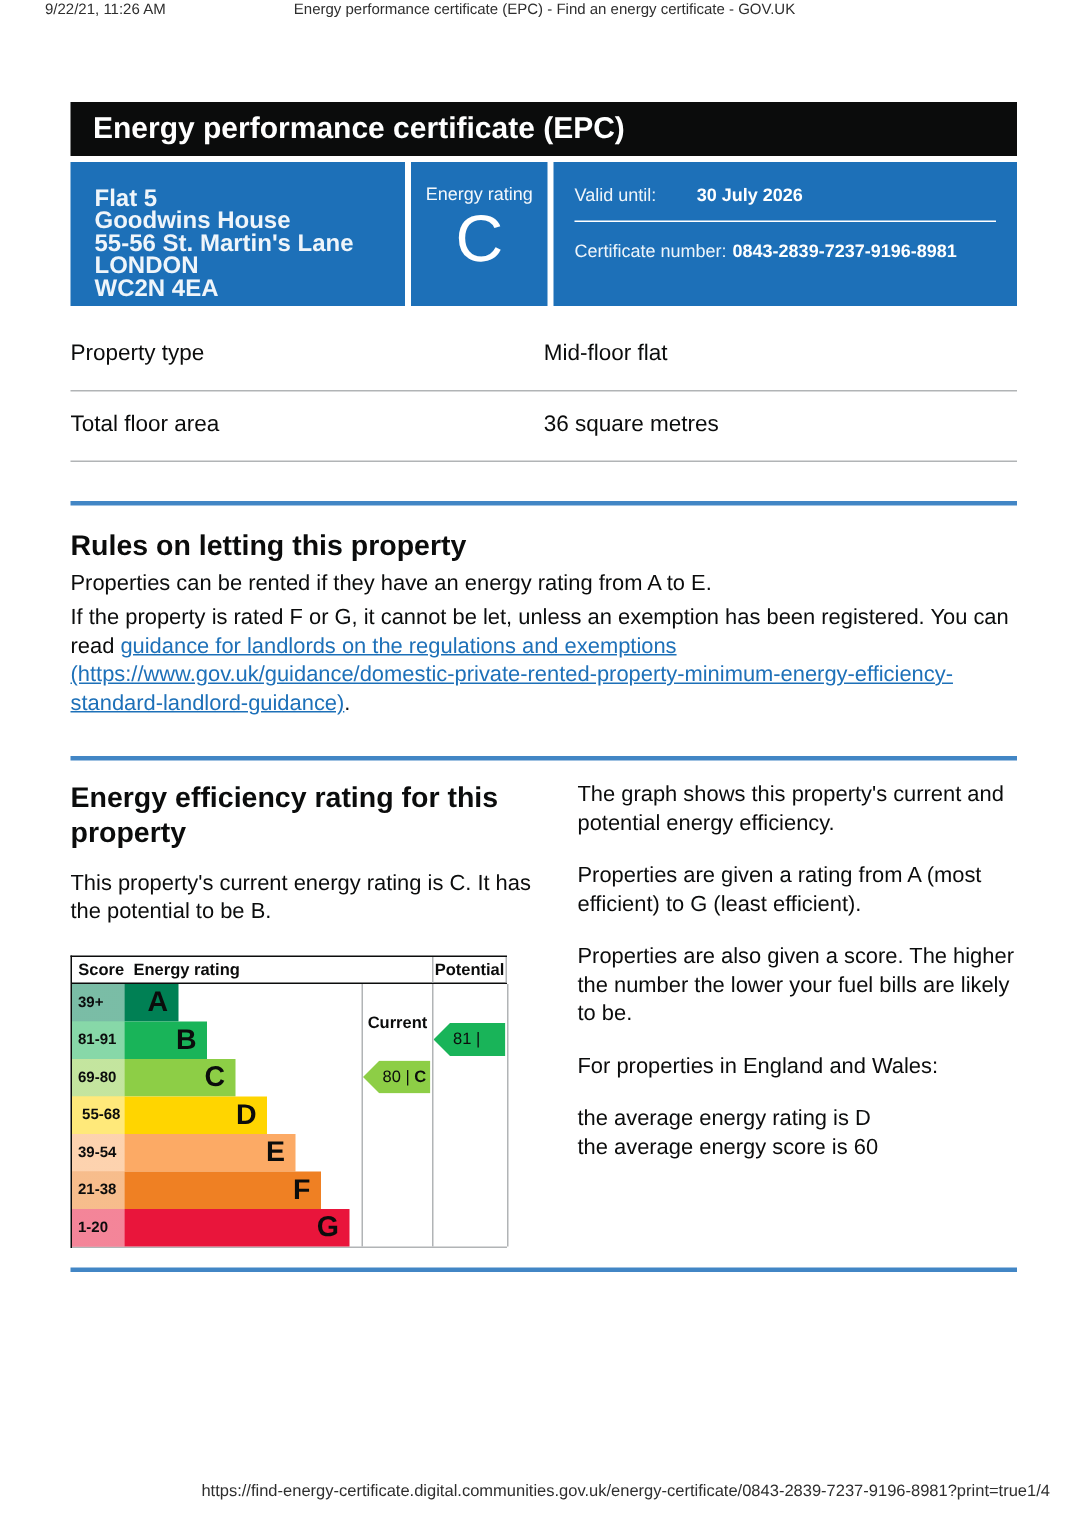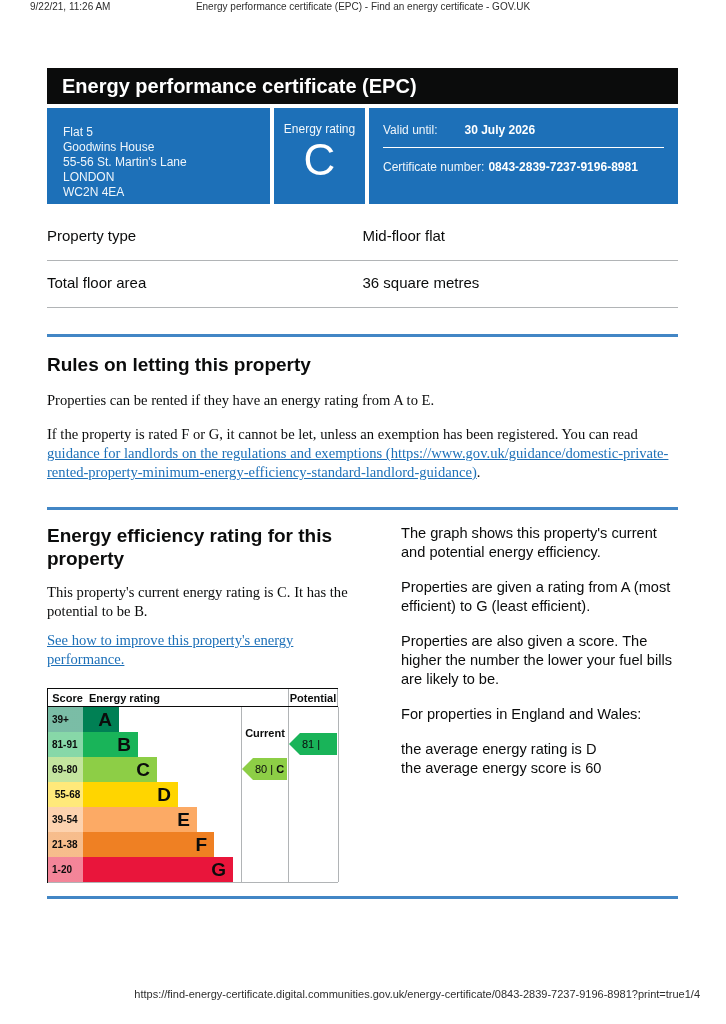--- a/index.html
+++ b/index.html
@@ -12,21 +12,21 @@
   .ph-date{position:absolute;left:30px;top:0;}
   .ph-title{text-align:center;}
   .print-footer{position:absolute;bottom:24px;left:30px;right:26px;display:flex;justify-content:flex-end;font-size:11px;color:#2e2e2e;}
 
   .content{position:absolute;left:47px;width:631px;top:68px;}
 
   .banner{background:#0b0c0c;color:#fff;height:36px;line-height:36px;padding-left:15px;font-size:20px;font-weight:bold;box-sizing:border-box;}
 
   .summary{display:flex;gap:4px;margin-top:4px;height:96px;}
   .panel{background:#1d70b8;color:#fff;box-sizing:border-box;}
-  .panel-address{width:223px;padding:17px 0 12px 16px;font-size:12px;line-height:15px;}
+  .panel-address{width:223px;padding:17px 0 12px 16px;font-size:16px;line-height:15px;font-weight:bold;}
   .panel-address div{color:rgba(255,255,255,0.93);}
   .panel-rating{width:91px;text-align:center;padding-top:14px;font-size:12px;}
   .rating-word{color:rgba(255,255,255,0.95);}
   .rating-letter{font-size:44px;line-height:46px;margin-top:1px;color:#fff;}
   .panel-validity{flex:1;padding:15px 14px 0 14px;font-size:12px;}
   .label-dim{color:rgba(255,255,255,0.93);}
   .value-bold{font-weight:bold;color:#fff;}
   .valid-value{margin-left:27px;}
   .cert-value{margin-left:4px;}
   .v-divider{height:1px;background:#fff;margin:10px 0 12px;}
@@ -35,26 +35,26 @@
   .detail-row{display:flex;border-bottom:1px solid #b1b4b6;padding:13px 0 16px;font-size:15px;}
   .detail-label{width:50%;}
   .detail-value{width:50%;}
 
   .divider-blue{height:3px;background:#4286c5;}
   .d1{margin-top:26px;}
   .d2{margin-top:25px;}
   .d3{margin-top:13px;}
 
   .rules h2{font-size:19px;font-weight:bold;margin:16px 0 0;line-height:23px;}
-  .body-text{font-size:14.6px;line-height:19px;margin:15px 0 0;font-family:Liberation Serif, serif;}
+  .body-text{font-size:14.6px;line-height:19px;margin:4px 0 0;}
   a.link, .link{color:#1d70b8;text-decoration:underline;cursor:pointer;}
 
   .rating-cols{display:flex;margin-top:14px;align-items:flex-start;}
   .rating-left{width:312px;}
-  .rating-right{flex:1;margin-left:42px;}
+  .rating-right{flex:1;margin-left:26px;}
   .rating-left h2{font-size:19px;font-weight:bold;margin:0;line-height:23px;}
   .rating-left .body-text{margin-top:13px;}
   .rating-left .link-para{margin-top:10px;}
   .rating-right p{font-size:14.6px;line-height:19px;margin:0 0 16px;}
   .rating-right .averages div{font-size:14.6px;line-height:19px;}
 
   
   .epc-chart{position:relative;width:290px;margin-top:19px;border-top:1px solid #0b0c0c;border-left:1px solid #0b0c0c;box-sizing:content-box;}
   .epc-head{display:flex;height:18px;border-bottom:1px solid #0b0c0c;font-size:11px;font-weight:bold;line-height:18px;box-sizing:border-box;}
   .h-score{width:35px;padding-left:4px;box-sizing:border-box;text-align:center;}
@@ -126,21 +126,20 @@
     <p class="body-text">Properties can be rented if they have an energy rating from A to E.</p>
     <p class="body-text"><span>If the property is rated F or G, it cannot be let, unless an exemption has been registered. You can read </span><a class="link">guidance for landlords on the regulations and exemptions (https://www.gov.uk/guidance/domestic-private-rented-property-minimum-energy-efficiency-standard-landlord-guidance)</a><span>.</span></p>
   </div>
 
   <div class="divider-blue d2"></div>
 
   <div class="rating-cols">
     <div class="rating-left">
       <h2>Energy efficiency rating for this property</h2>
       <p class="body-text">This property's current energy rating is C. It has the potential to be B.</p>
-      <p class="body-text link-para"><a class="link">See how to improve this property's energy performance.</a></p>
 
       <div class="epc-chart">
         <div class="epc-head">
           <div class="h-score">Score</div>
           <div class="h-rating">Energy rating</div>
           <div class="h-current">Current</div>
           <div class="h-potential">Potential</div>
         </div>
         <div class="epc-body">
           <div class="band-row">

